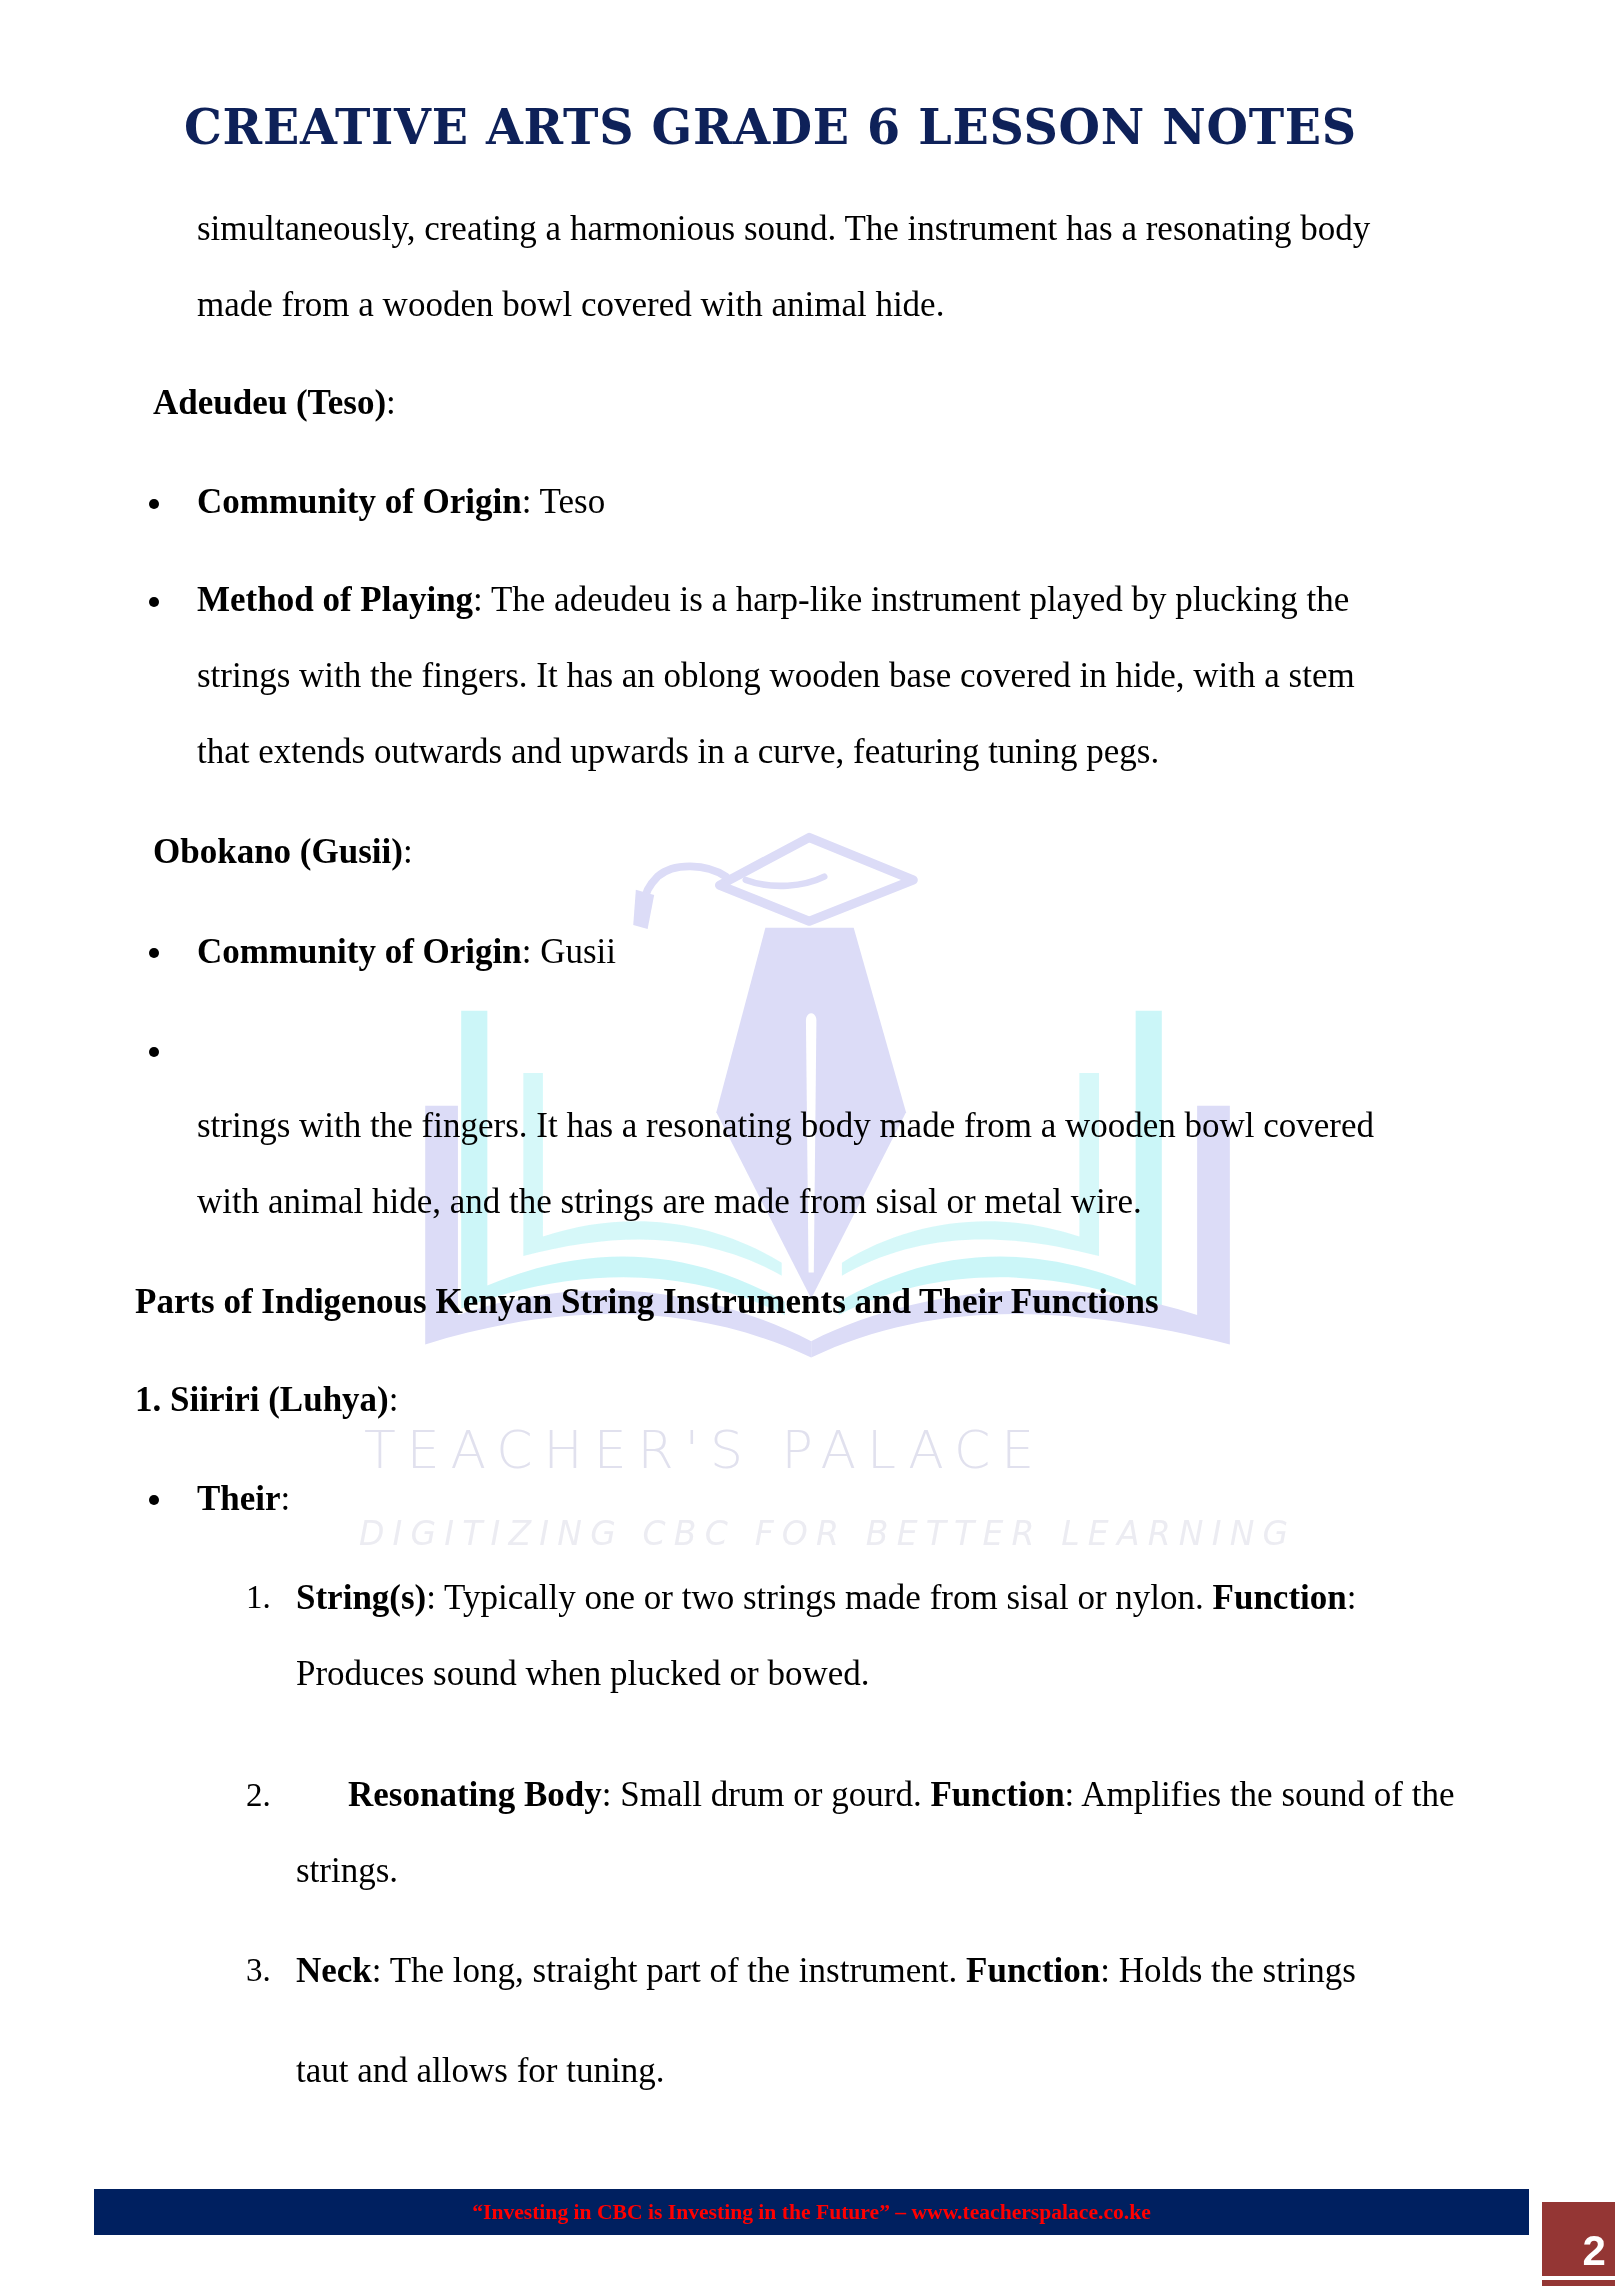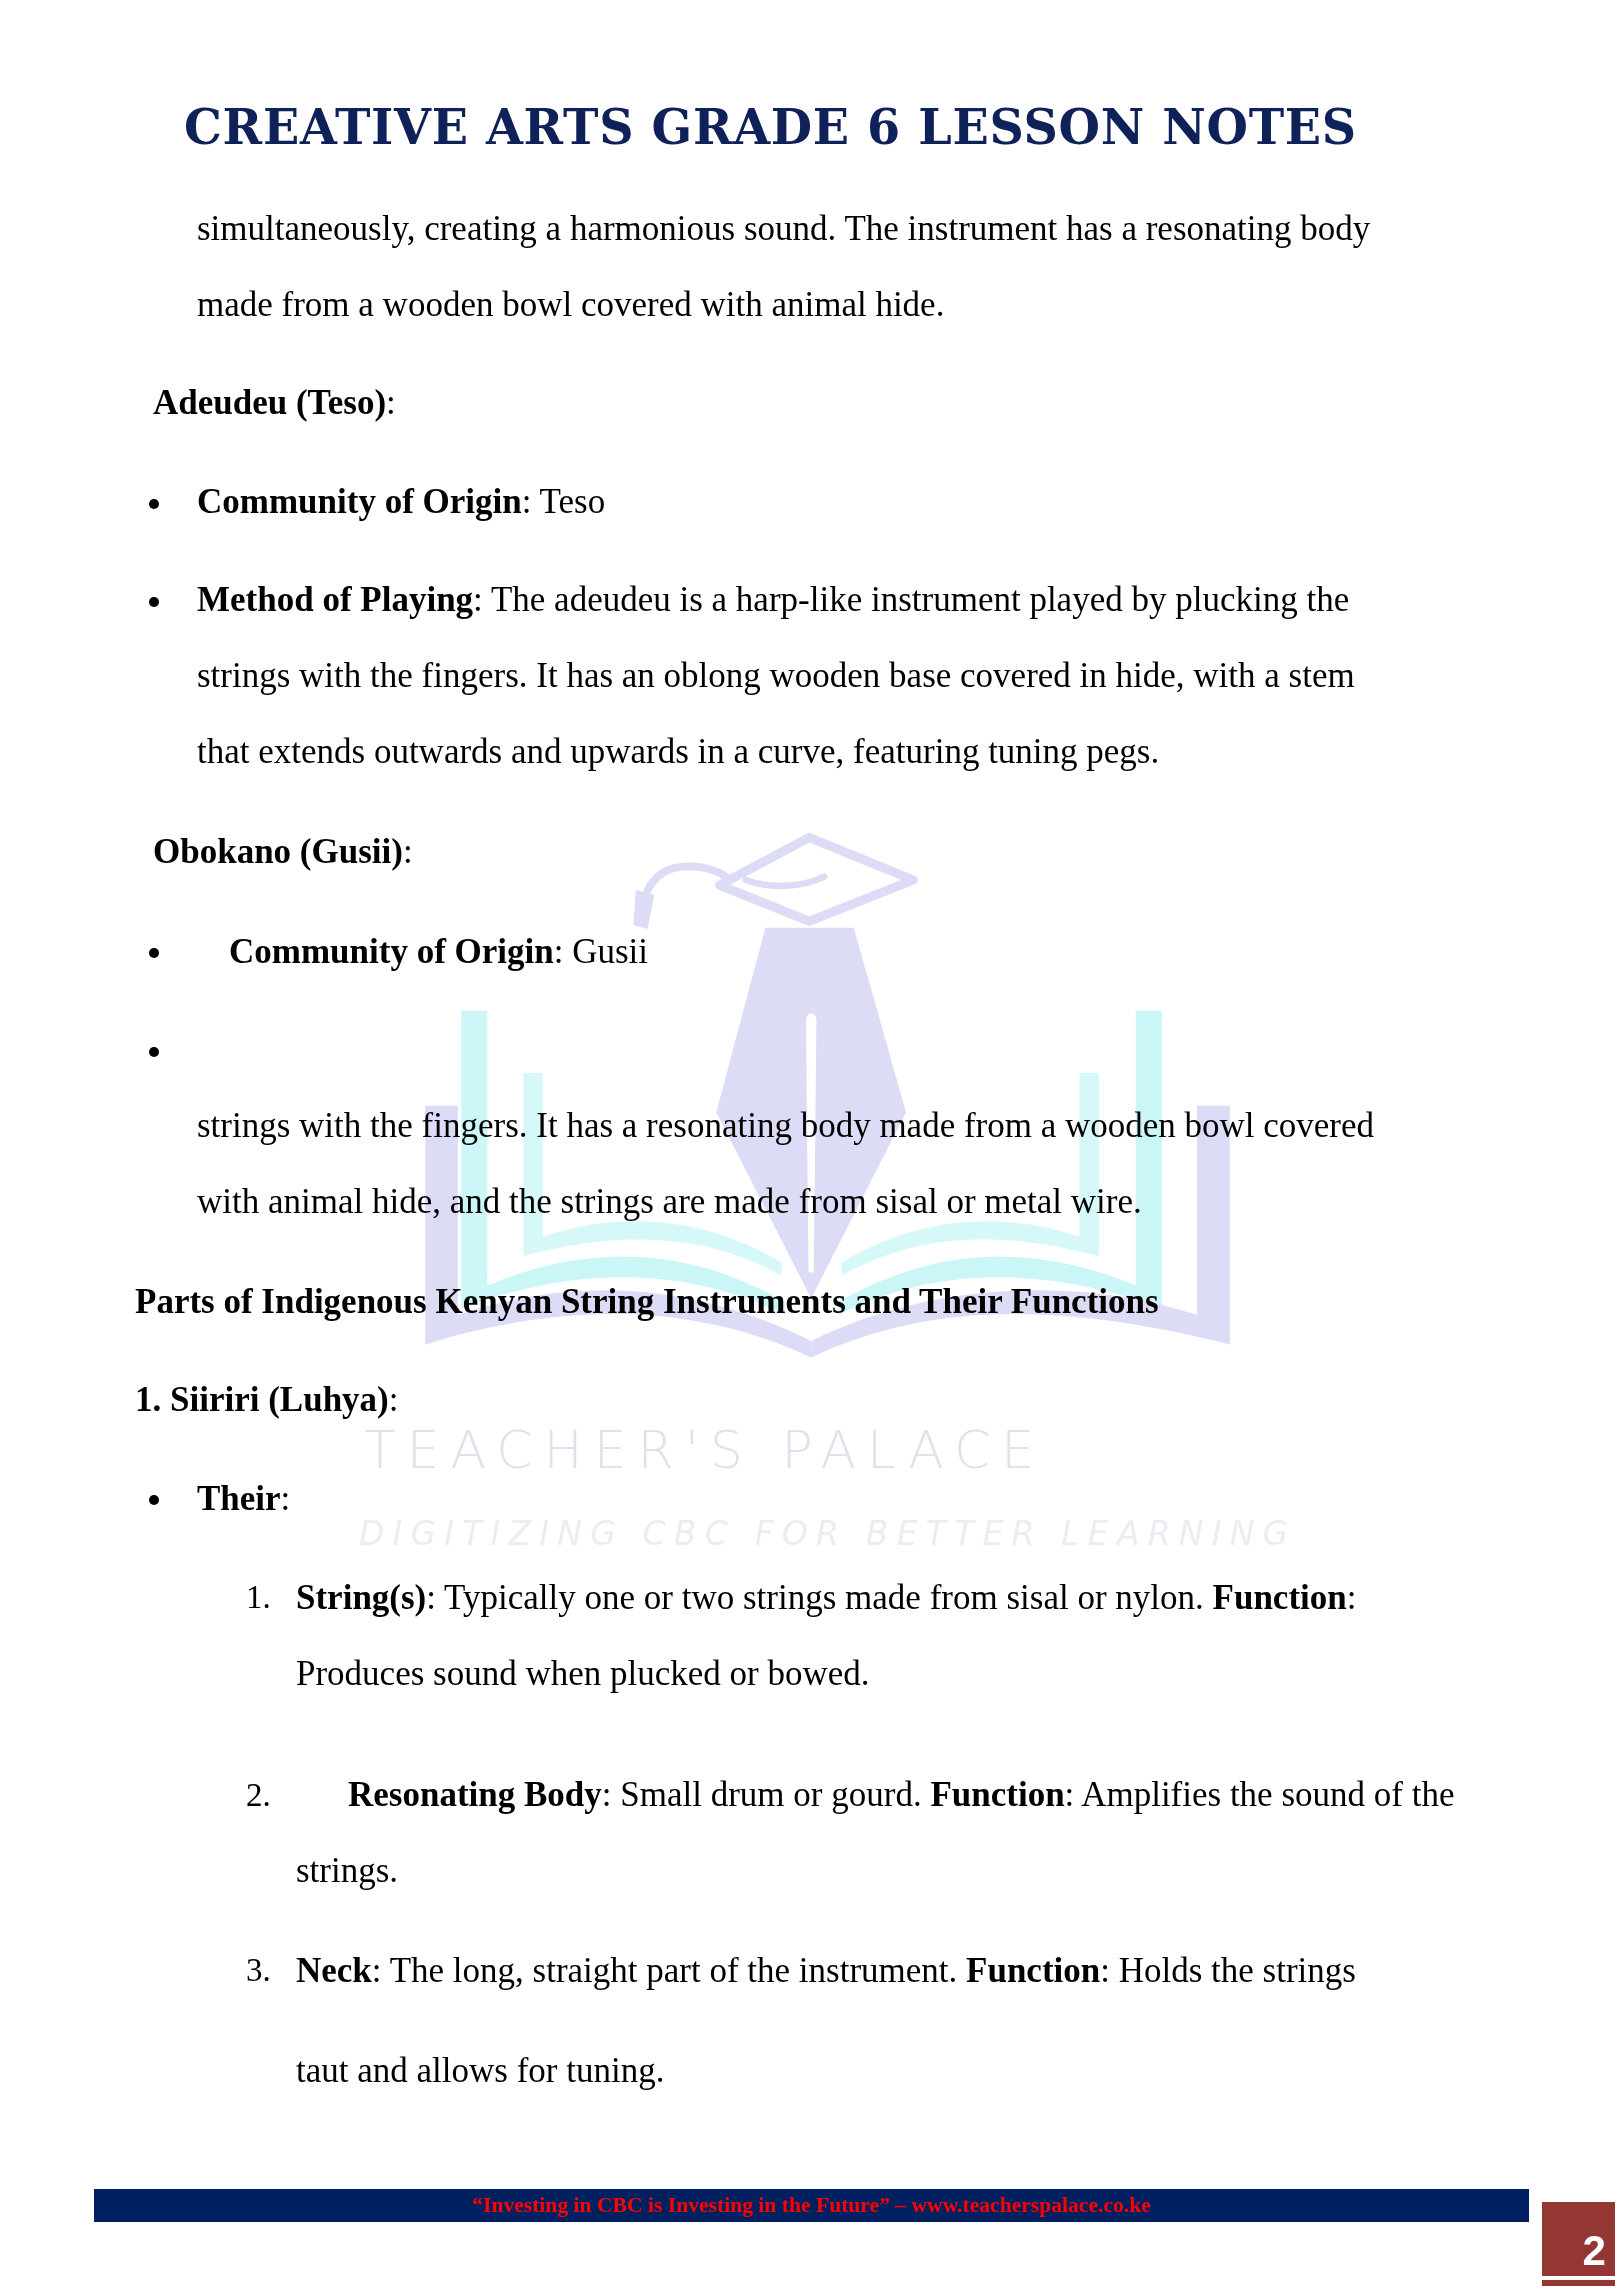--- a/index.html
+++ b/index.html
@@ -14,21 +14,21 @@
   
   .title { position: absolute; left: 184px; top: 103px; width: 1269px; font-family: "DejaVu Serif", serif; font-weight: bold; font-size: 48px; color: #0e2159; white-space: nowrap; line-height: 1; letter-spacing: 0.7px; transform-origin: left top; }
 
   
   .ln { position: absolute; white-space: nowrap; font-size: 35px; line-height: 1; }
   .ln b { font-weight: bold; }
   .bullet { position: absolute; width: 9.8px; height: 9.8px; border-radius: 50%; background: #000; }
   .num { position: absolute; font-size: 33px; line-height: 1; white-space: nowrap; }
 
   
-  .footer-bar { position: absolute; left: 94px; top: 2189px; width: 1435px; height: 33px; background: #002060; display: flex; align-items: center; justify-content: center; }
+  .footer-bar { position: absolute; left: 94px; top: 2189px; width: 1435px; height: 46px; background: #002060; display: flex; align-items: center; justify-content: center; }
   .footer-text { font-family: "Liberation Serif", serif; font-weight: bold; font-size: 21.6px; color: #ff0000; white-space: nowrap; }
   .page-box { position: absolute; left: 1542px; top: 2202px; width: 73px; height: 84px; background: #943634; }
   .page-num { position: absolute; right: 9.2px; top: 27.5px; font-family: "Liberation Sans", sans-serif; font-weight: bold; font-size: 42px; color: #ffffff; line-height: 1; }
   .page-rule { position: absolute; left: 0; top: 74px; width: 73px; height: 3.9px; background: #ffffff; }
 </style>
 </head>
 <body>
 
 <div class="page">
 
@@ -68,21 +68,21 @@
   <div class="ln" style="left:197px; top:484px;"><b>Community of Origin</b><span>: Teso</span></div>
 
   <div class="bullet" style="left:149px; top:597px;"></div>
   <div class="ln" style="left:197px; top:582px;"><b>Method of Playing</b><span>: The adeudeu is a harp-like instrument played by plucking the</span></div>
   <div class="ln" style="left:197px; top:658px;">strings with the fingers. It has an oblong wooden base covered in hide, with a stem</div>
   <div class="ln" style="left:197px; top:734px;">that extends outwards and upwards in a curve, featuring tuning pegs.</div>
 
   <div class="ln" style="left:153px; top:834px;"><b>Obokano (Gusii)</b><span>:</span></div>
 
   <div class="bullet" style="left:149px; top:948px;"></div>
-  <div class="ln" style="left:197px; top:934px;margin-left:32px;"><b>Community of Origin</b><span>: Gusii</span></div>
+  <div class="ln" style="left:197px; top:934px;"><b>Community of Origin</b><span>: Gusii</span></div>
 
   <div class="bullet" style="left:149px; top:1047px;"></div>
   <div class="ln" style="left:197px; top:1184px;">with animal hide, and the strings are made from sisal or metal wire.</div>
   <div class="ln" style="left:197px; top:1108px;">strings with the fingers. It has a resonating body made from a wooden bowl covered</div>
 
   <div class="ln" style="left:135px; top:1284px;"><b>Parts of Indigenous Kenyan String Instruments and Their Functions</b></div>
 
   <div class="ln" style="left:135px; top:1382px;"><b>1. Siiriri (Luhya)</b><span>:</span></div>
 
   <div class="bullet" style="left:149px; top:1495px;"></div>

